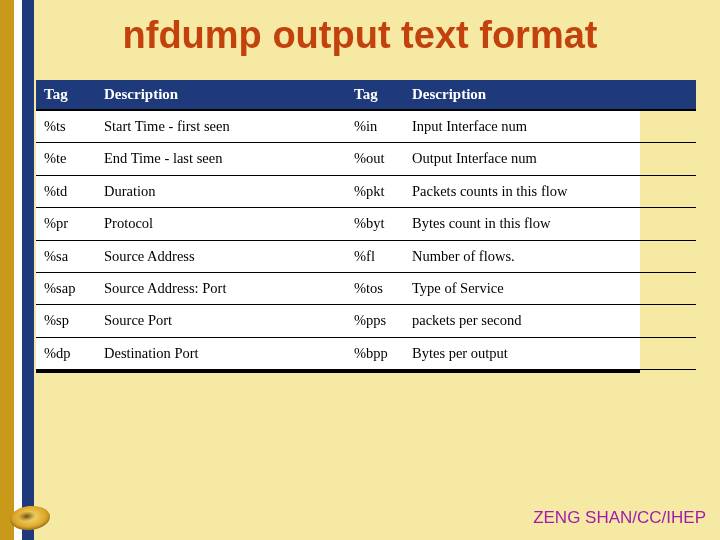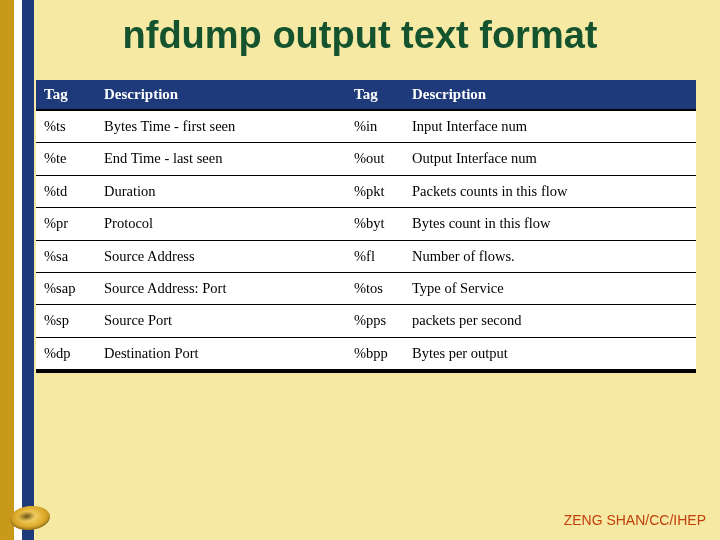--- a/index.html
+++ b/index.html
@@ -17,41 +17,41 @@
     display: flex;
     gap: 0;
   }
   .decor-left .bar {
     height: 100%;
   }
   .decor-left .bar.gold { width: 14px; background: #c99a1a; }
   .decor-left .bar.white { width: 8px; background: #ffffff; }
   .decor-left .bar.blue { width: 12px; background: #1f3a7a; }
   .title {
-    color: #14532d;
+    color: #c2410c;
     font-weight: bold;
     font-size: 38px;
     text-align: center;
     padding: 14px 0 6px 0;
     font-family: "Comic Sans MS", "Comic Sans", cursive, sans-serif;
   }
   .bullet {
     position: absolute;
     left: 40px;
     top: 82px;
     width: 14px; height: 14px;
     border-radius: 50%;
     background: radial-gradient(circle at 35% 35%, #d9d9d9 0%, #a8a8a8 45%, #707070 100%);
     border: 1px solid #888;
   }
   .table-wrap {
     position: absolute;
     left: 36px;
     top: 80px;
-    width: 660px;
+    width: 604px;
     background: #fff;
     border-bottom: 3px solid #000;
   }
   table {
     width: 100%;
     border-collapse: collapse;
     table-layout: fixed;
   }
   col.c1 { width: 60px; }
   col.c2 { width: 250px; }
@@ -77,22 +77,22 @@
     overflow: hidden;
     line-height: 1.2;
     margin-left: 28px;
   }
   tr.last td { border-bottom: none; }
   .footer {
     position: absolute;
     right: 14px;
     bottom: 12px;
     font-family: Arial, Helvetica, sans-serif;
-    font-size: 14px;
-    color: #c2410c;
+    font-size: 17px;
+    color: #a21caf;
   }
   .logo {
     position: absolute;
     left: 10px;
     bottom: 10px;
     width: 40px; height: 24px;
     border-radius: 50%;
     background: radial-gradient(ellipse at 50% 45%, #fbe07a 0%, #dca82a 55%, #8a6a12 100%);
     box-shadow: inset 0 -2px 2px rgba(0,0,0,0.2);
     transform: rotate(-6deg);
@@ -130,21 +130,21 @@
       <tr>
         <th>Tag</th>
         <th>Description</th>
         <th>Tag</th>
         <th>Description</th>
       </tr>
     </thead>
     <tbody id="tbody">
         <tr>
           <td>%ts</td>
-          <td>Bytes Time - first seen</td>
+          <td>Start Time - first seen</td>
           <td>%in</td>
           <td>Input Interface num</td>
         </tr>
         <tr>
           <td>%te</td>
           <td>End Time - last seen</td>
           <td>%out</td>
           <td>Output Interface num</td>
         </tr>
         <tr>

